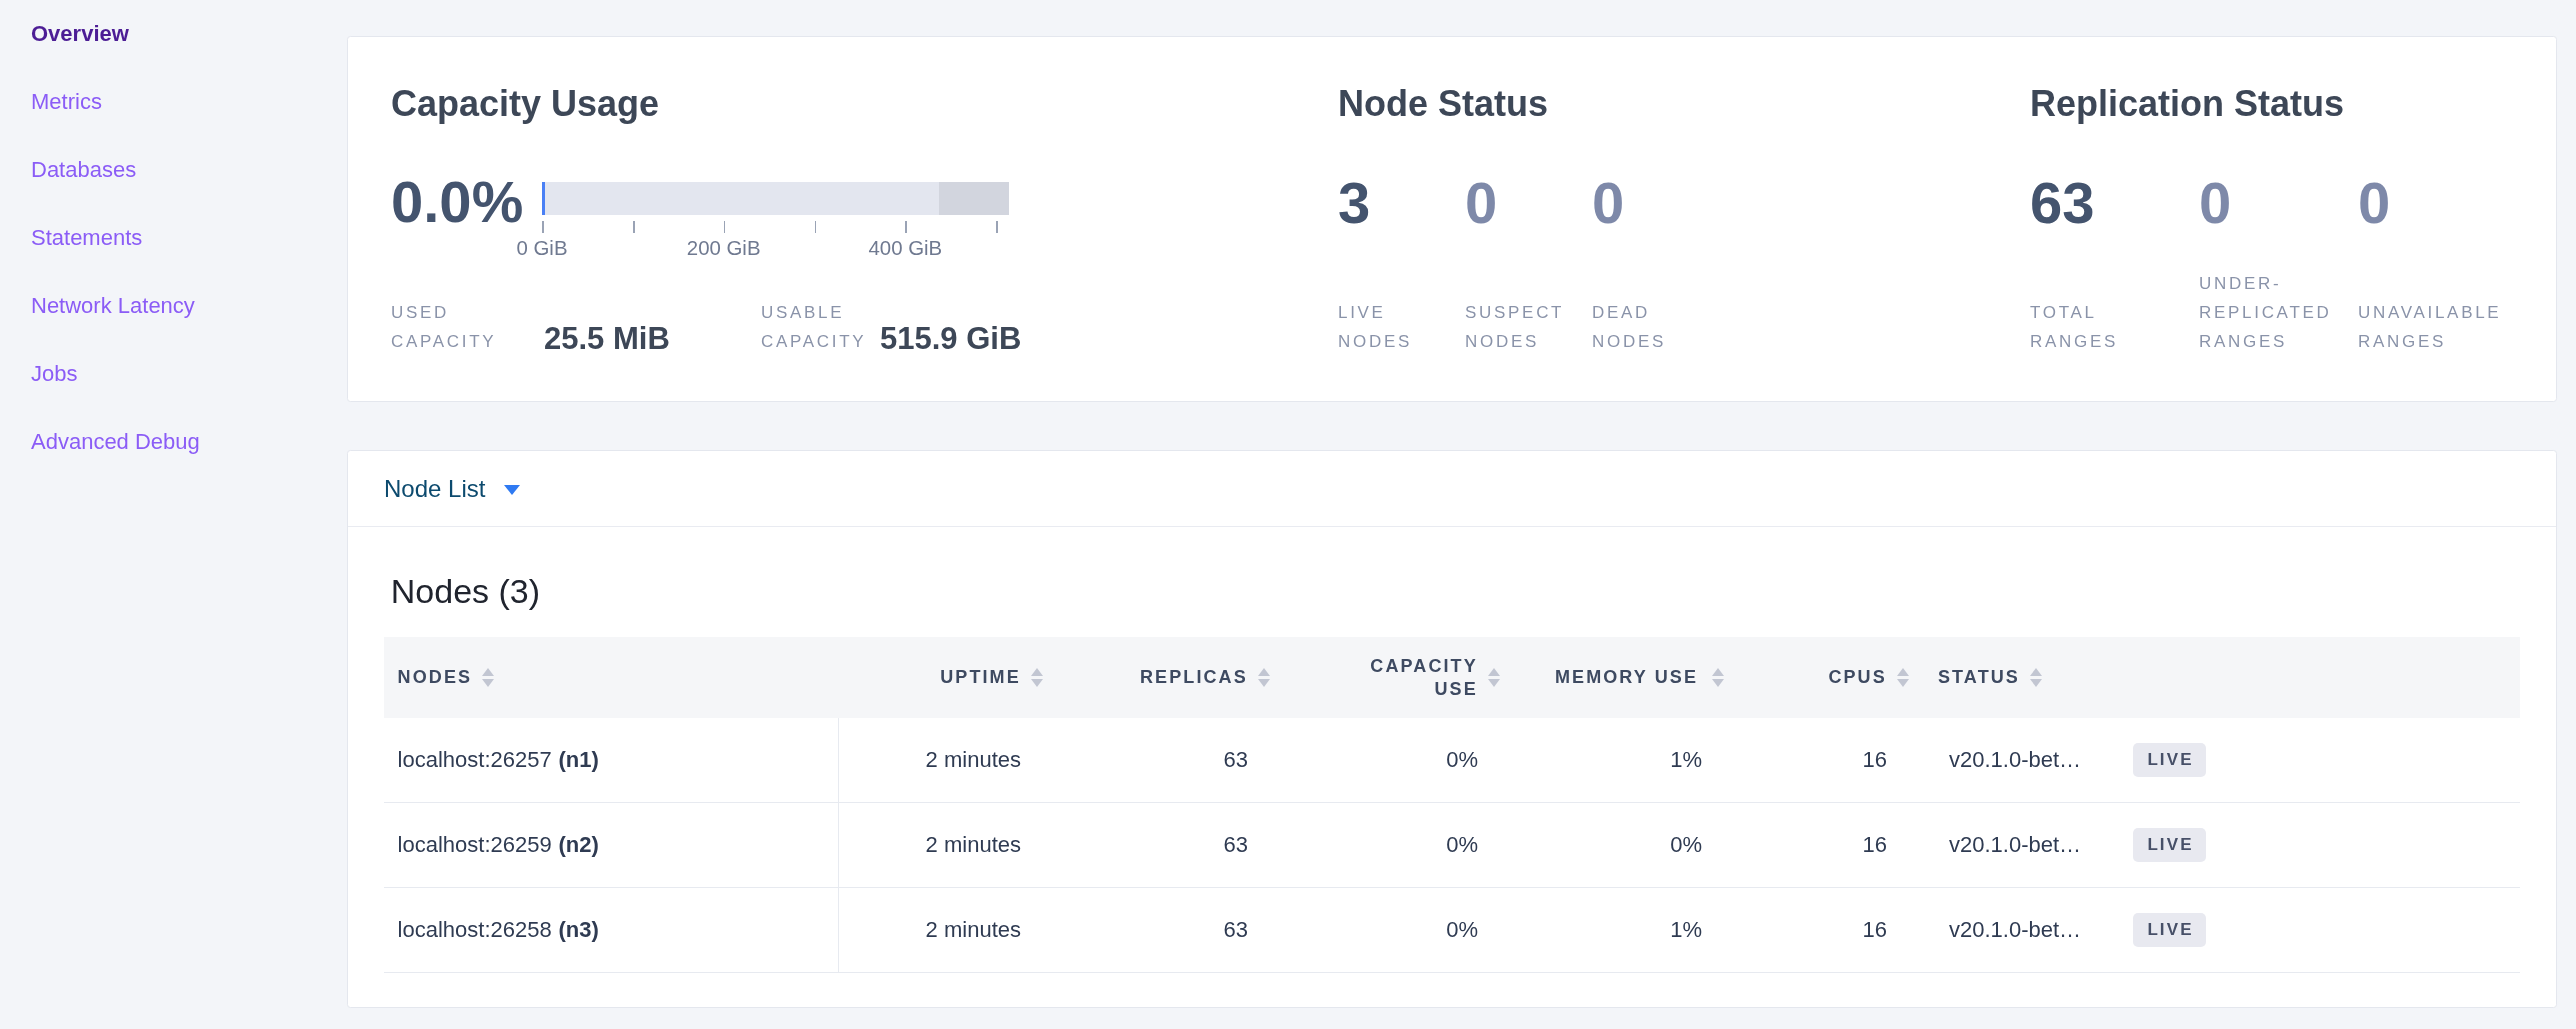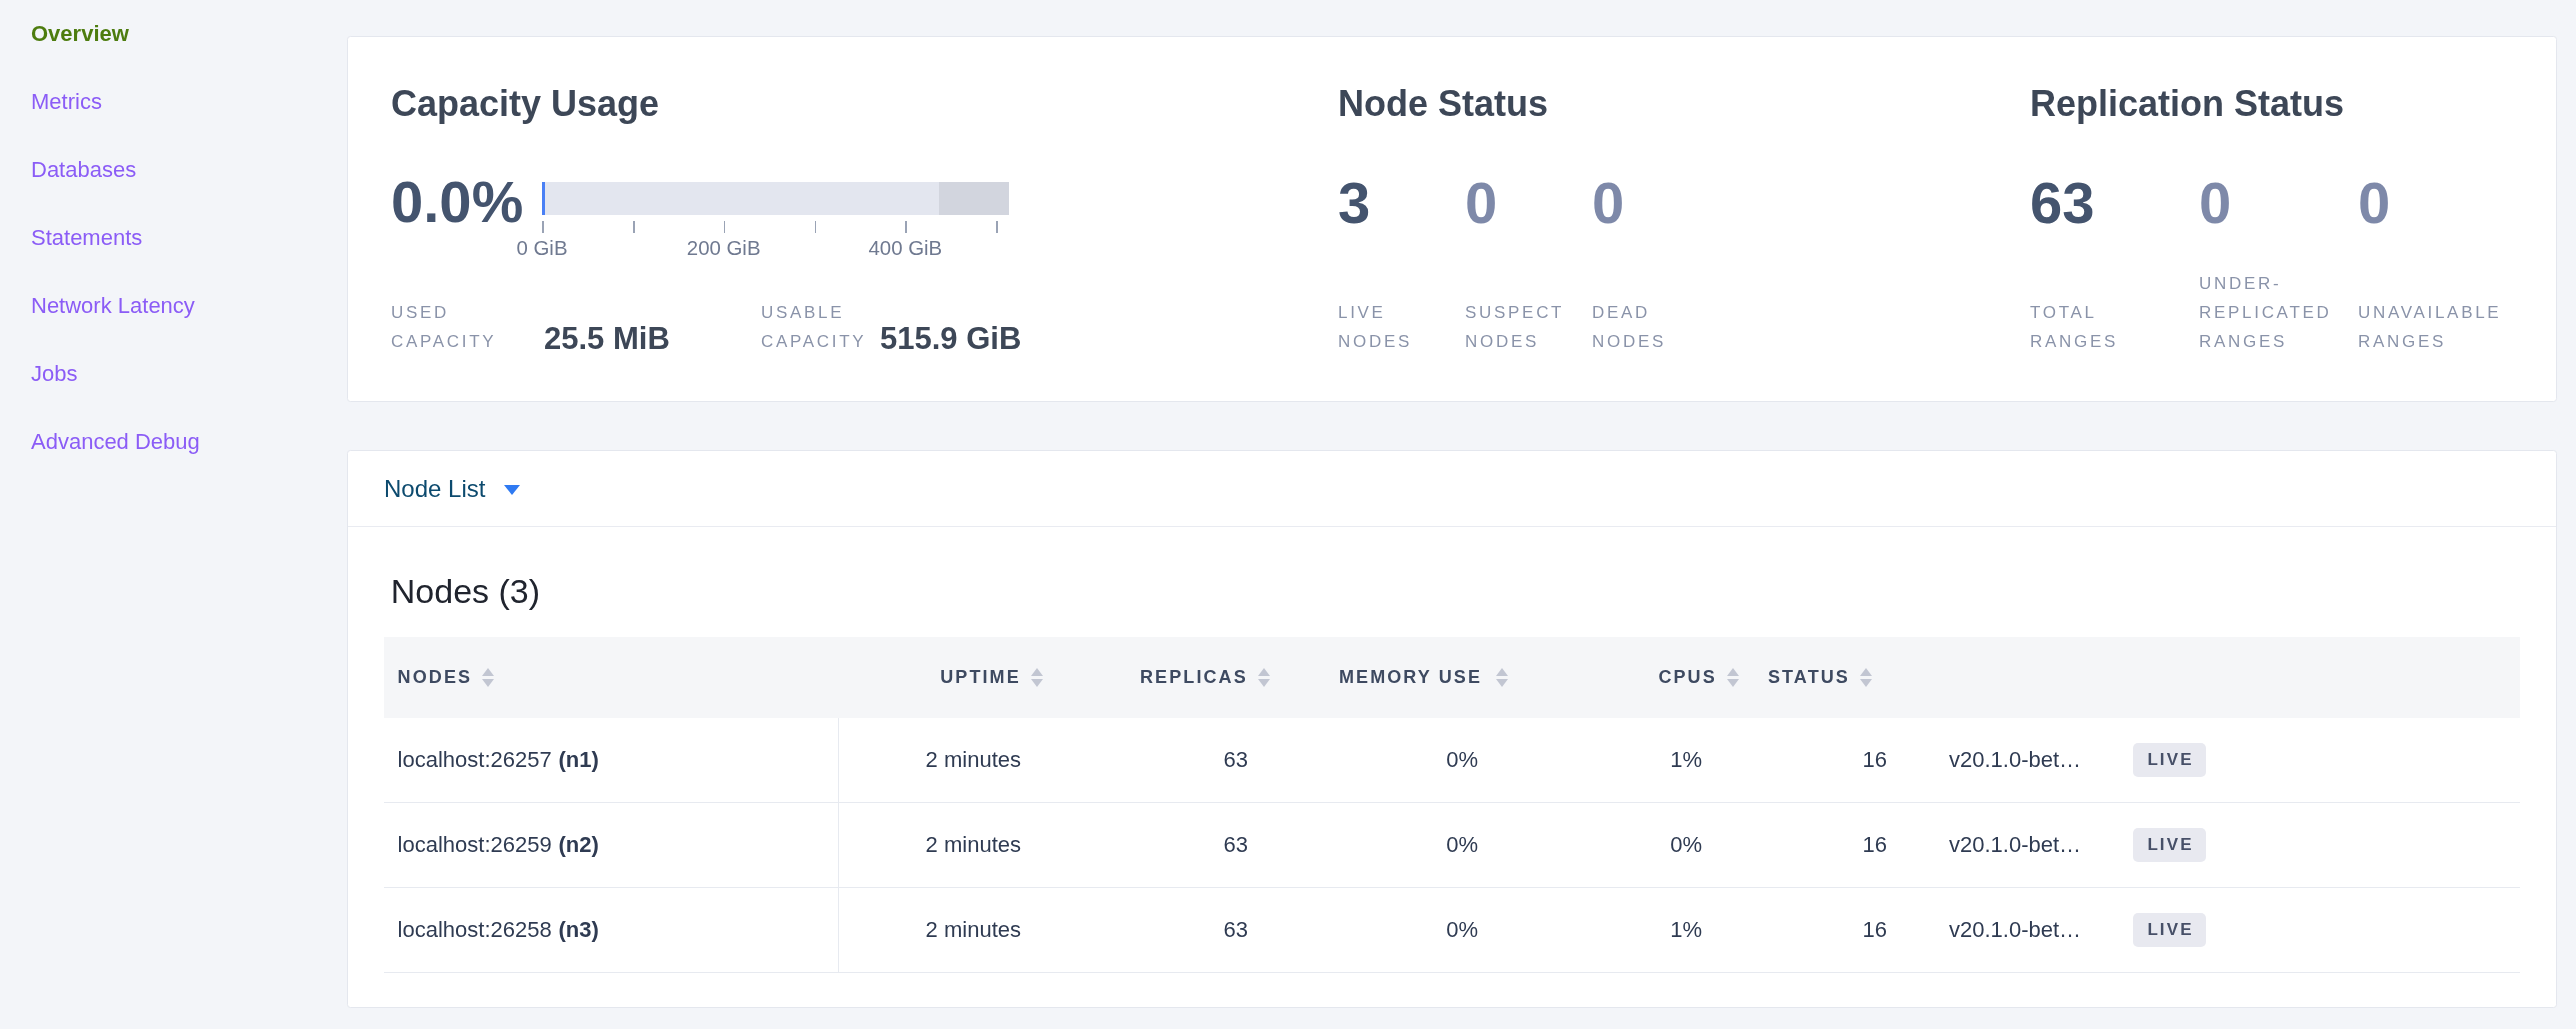--- a/index.html
+++ b/index.html
@@ -10,21 +10,21 @@
     -webkit-font-smoothing:antialiased;
   }
   .page{position:relative;width:2576px;height:1030px;}
 
   
   .sidebar{position:absolute;left:0;top:0;width:347px;height:100%;}
   .side-item{
     height:68px;display:flex;align-items:center;padding-left:31px;
     font-size:22px;color:#8b5cf6;cursor:pointer;
   }
-  .side-item.active{color:#4d7c0f;font-weight:700;}
+  .side-item.active{color:#4c1d95;font-weight:700;}
 
   
   .card{
     position:absolute;left:347px;width:2210px;background:#ffffff;
     border:0.8px solid #e4e7ee;border-radius:3.4px;box-sizing:border-box;
   }
   .card.summary{top:36px;height:366px;}
   .card.nodes{top:450px;height:558px;}
 
   
@@ -247,20 +247,27 @@
                 <i class="tri-down"></i>
               </span>
           </div>
           <div class="th right c-replicas">
             <span class="lbl">REPLICAS</span>
             <span class="sort">
                 <i class="tri-up"></i>
                 <i class="tri-down"></i>
               </span>
           </div>
+          <div class="th right wrap c-capacity">
+            <span class="lbl">CAPACITY USE</span>
+            <span class="sort">
+                <i class="tri-up"></i>
+                <i class="tri-down"></i>
+              </span>
+          </div>
           <div class="th right c-memory">
             <span class="lbl">MEMORY USE</span>
             <span class="sort">
                 <i class="tri-up"></i>
                 <i class="tri-down"></i>
               </span>
           </div>
           <div class="th right c-cpus">
             <span class="lbl">CPUS</span>
             <span class="sort">

